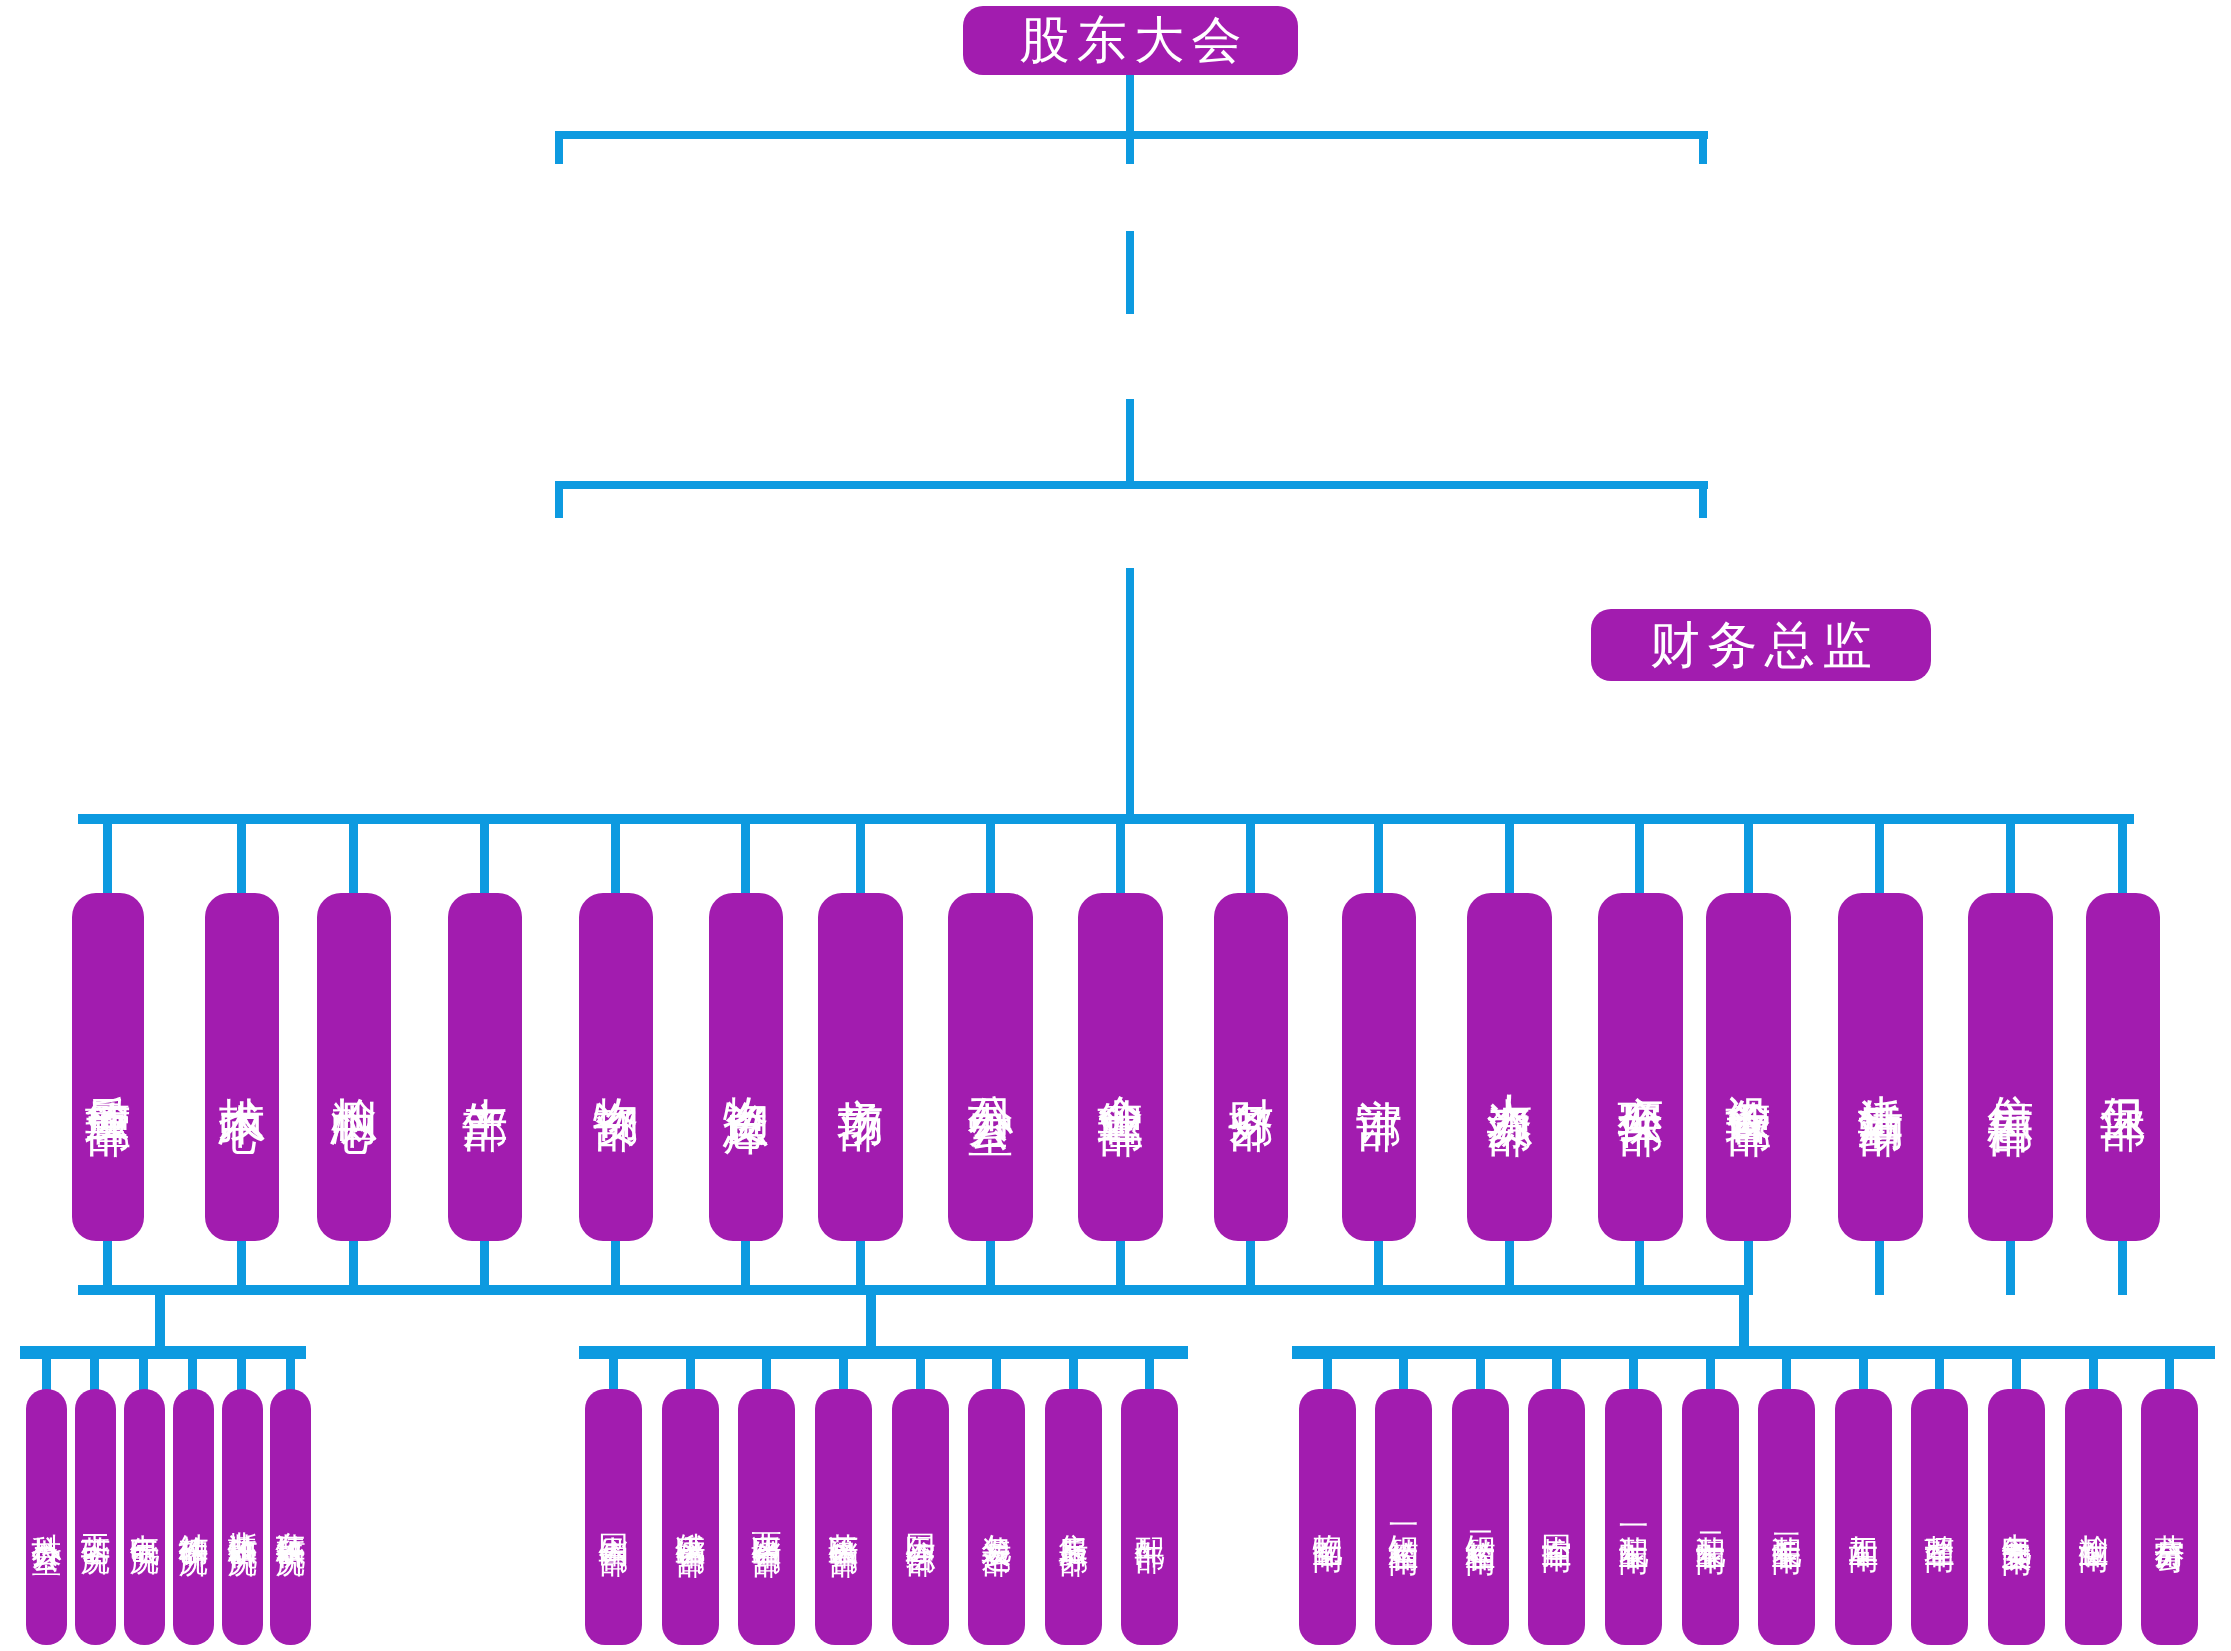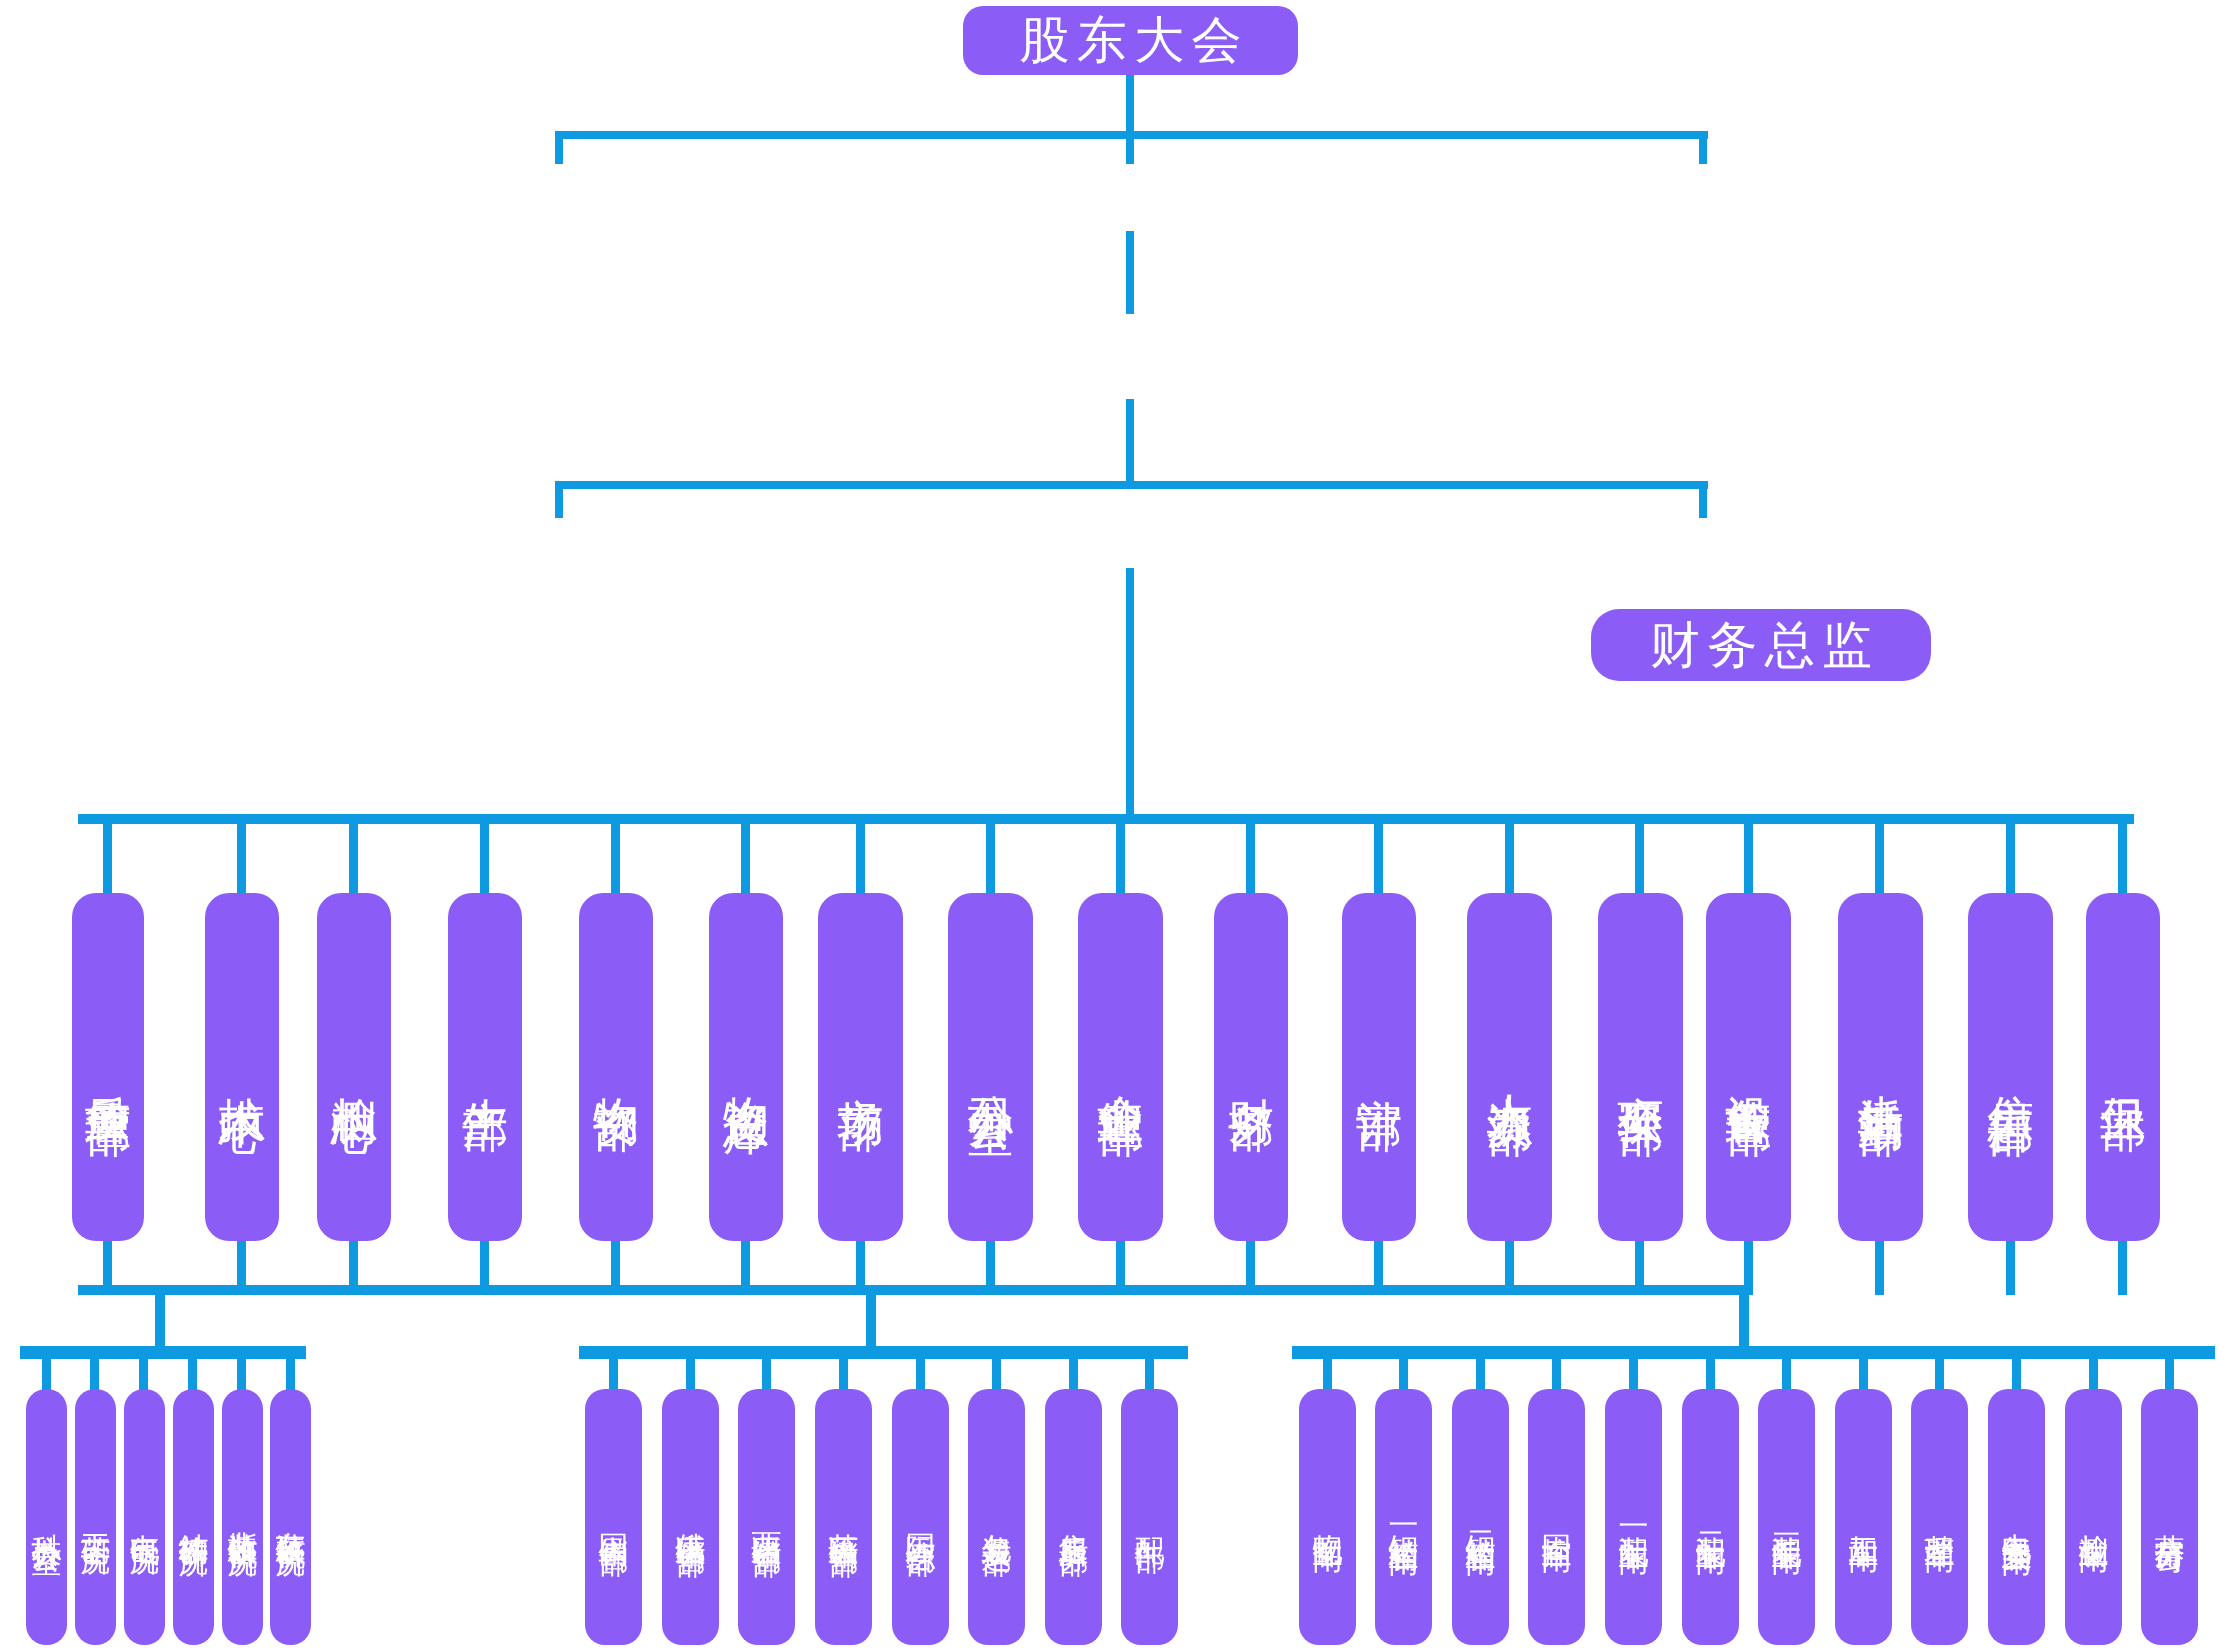--- a/index.html
+++ b/index.html
@@ -10,21 +10,21 @@
   #chart-root {
     position: relative;
     width: 2232px;
     height: 1651px;
     background: #ffffff;
     font-family: "Liberation Serif", "DejaVu Serif", serif;
     overflow: hidden;
   }
   .node {
     position: absolute;
-    background: #8b5cf6;
+    background: #a21caf;
     color: #ffffff;
     display: flex;
     align-items: center;
     justify-content: center;
     box-sizing: border-box;
     z-index: 3;
   }
   
   .node.h {
     border-radius: 20px;
@@ -85,21 +85,21 @@
   <div class="line" style="left:1739px; top:1285px; width:10px; height:67px;"></div>
 
   <div class="line" style="left:20px; top:1346px; width:286px; height:13px;"></div>
   <div class="line" style="left:579px; top:1346px; width:609px; height:13px;"></div>
   <div class="line" style="left:1292px; top:1346px; width:923px; height:13px;"></div>
 
   <div class="node h lvl1" style="left:963px; top:5.5px; width:335px; height:69px;">股东大会</div>
 
 
 
-  <div class="node h" style="left:1591px; top:609px; width:340px; height:72px;border-radius:28px;">财务总监</div>
+  <div class="node h" style="left:1591px; top:609px; width:340px; height:72px;">财务总监</div>
 
   <div id="dept-layer">
       <div class="line" style="left: 103px; top: 814px; width: 9.2px; height: 79px;"></div>
       <div class="line" style="left: 103px; top: 1241px; width: 9.2px; height: 54px;"></div>
       <div class="node v" style="left: 72px; top: 893px; width: 72px; height: 348px;">质量管理部</div>
       <div class="line" style="left: 237px; top: 814px; width: 9.2px; height: 79px;"></div>
       <div class="line" style="left: 237px; top: 1241px; width: 9.2px; height: 54px;"></div>
       <div class="node v" style="left: 205px; top: 893px; width: 74px; height: 348px;">技术中心</div>
       <div class="line" style="left: 349px; top: 814px; width: 9.2px; height: 79px;"></div>
       <div class="line" style="left: 349px; top: 1241px; width: 9.2px; height: 54px;"></div>

